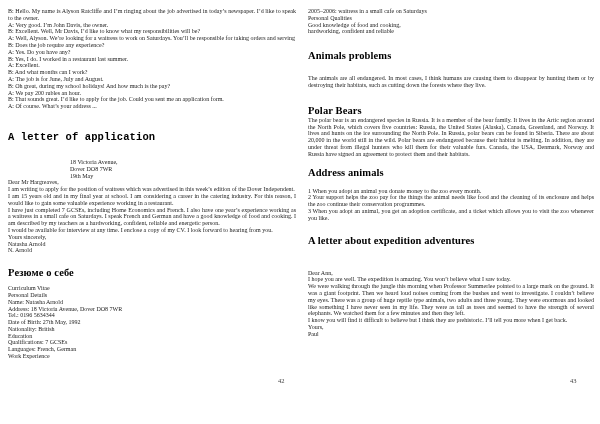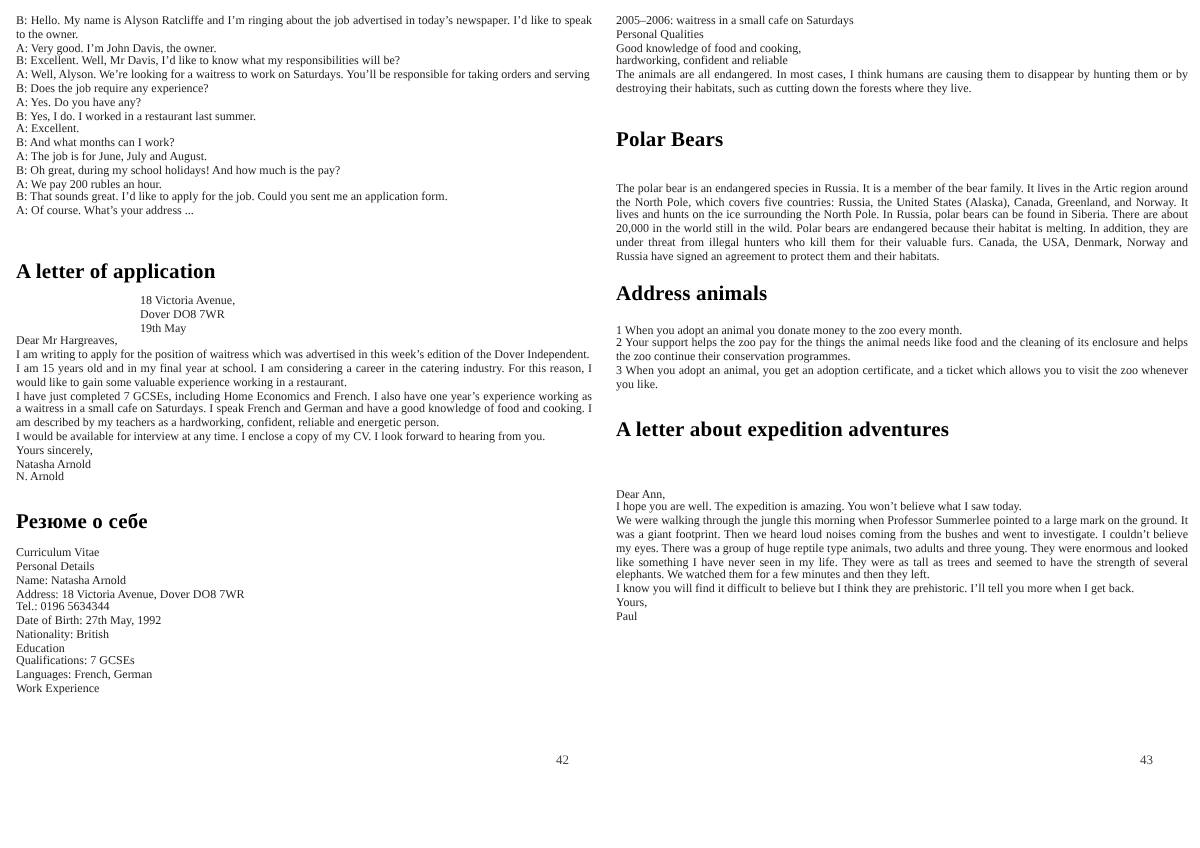--- a/index.html
+++ b/index.html
@@ -16,27 +16,27 @@
   .page-right { left:308px; width:286px; }
 
   .body-text { font-size:6px; line-height:6.8px; color:#1c1c1c; }
   .just { text-align:justify; }
   .heading {
     font-size:10.5px; line-height:12px; font-weight:bold; color:#000;
     letter-spacing:0.1px;
   }
 
   
-  .h-letter   { margin:21px 0 5px 0; }
+  .h-letter   { margin:21px 0 16px 0;font-family:Liberation Mono, monospace; }
   .address    { margin-left:62px; text-align:left; }
   .h-resume   { margin:13px 0 6px 0; }
 
   
   .h-animals    { margin:15px 0 13px 0; }
-  .h-polar      { margin:16px 0 15px 0; }
+  .h-polar      { margin:16px 0 0 0; }
   .h-adopting   { margin:9px 0 9px 0; }
   .h-expedition { margin:13px 0 23px 0; }
 
   .pagenum {
     position:absolute; font-size:6.5px; line-height:7px; color:#444;
   }
   .pagenum-left  { left:278px; top:377px; }
   .pagenum-right { left:570px; top:377px; }
 </style>
 </head>
@@ -104,20 +104,21 @@
 
   <div class="page page-right">
 
     <div class="body-text">
         <div>2005–2006: waitress in a small cafe on Saturdays</div>
         <div>Personal Qualities</div>
         <div>Good knowledge of food and cooking,</div>
         <div>hardworking, confident and reliable</div>
       </div>
 
+    <div class="heading h-animals">Animals problems</div>
 
     <div class="body-text just">The animals are all endangered. In most cases, I think humans are causing them to disappear by hunting them or by destroying their habitats, such as cutting down the forests where they live.</div>
 
     <div class="heading h-polar">Polar Bears</div>
 
     <div class="body-text just">The polar bear is an endangered species in Russia. It is a member of the bear family. It lives in the Artic region around the North Pole, which covers five countries: Russia, the United States (Alaska), Canada, Greenland, and Norway. It lives and hunts on the ice surrounding the North Pole. In Russia, polar bears can be found in Siberia. There are about 20,000 in the world still in the wild. Polar bears are endangered because their habitat is melting. In addition, they are under threat from illegal hunters who kill them for their valuable furs. Canada, the USA, Denmark, Norway and Russia have signed an agreement to protect them and their habitats.</div>
 
     <div class="heading h-adopting">Address animals</div>
 
     <div class="body-text just">

